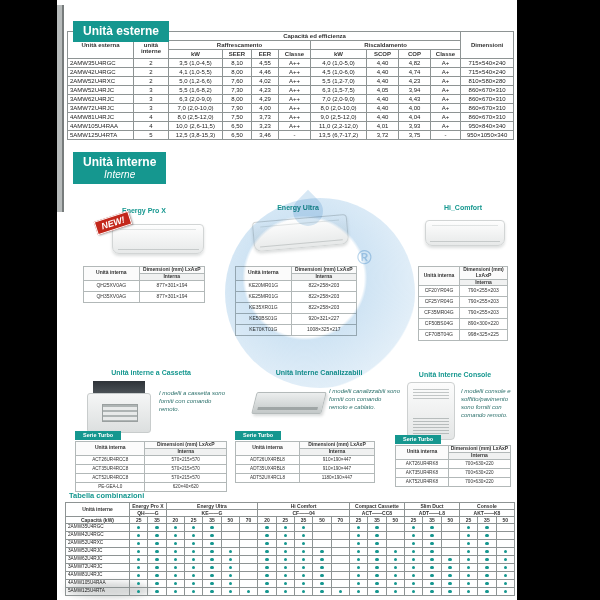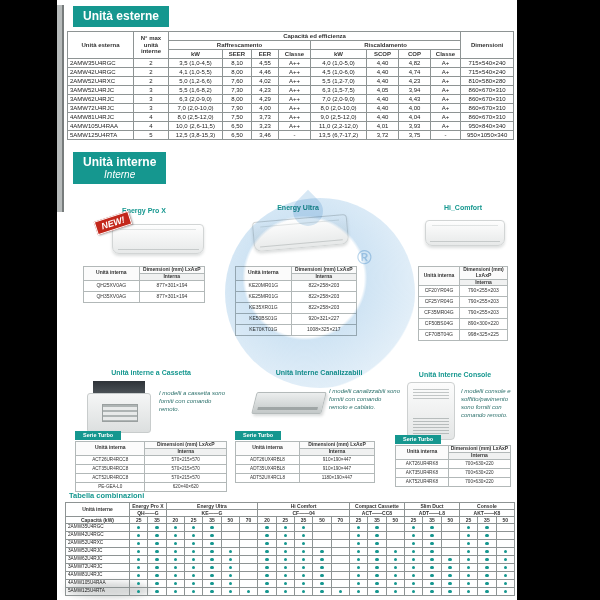--- a/index.html
+++ b/index.html
@@ -3,21 +3,21 @@
 <meta charset="utf-8">
 <style>
   html,body{margin:0;padding:0;background:#000;}
   *{box-sizing:border-box;font-family:"Liberation Sans",sans-serif;}
   #stage{position:relative;width:600px;height:600px;background:#000;overflow:hidden;}
   #page{position:absolute;left:57px;top:0;width:460px;height:600px;background:#fff;}
 
   .teal-box{position:absolute;background:#15978F;color:#fff;z-index:3;}
   .graybar{position:absolute;left:0;top:5px;width:7px;height:207px;background:#b7bbbb;border-right:2px solid #777c7c;z-index:2;}
 
-  #t1{left:16px;top:6px;padding:3px 10px 4px;font-size:12px;font-weight:bold;}
+  #t1{left:16px;top:21px;padding:3px 10px 4px;font-size:12px;font-weight:bold;}
   #t2{left:16px;top:152px;padding:3px 10px 4px;text-align:center;}
   #t2 .l1{font-size:12px;font-weight:bold;}
   #t2 .l2{font-size:10px;font-style:italic;}
 
   
   #ext{position:absolute;left:10px;top:31px;width:446px;border-collapse:collapse;table-layout:fixed;z-index:2;}
   #ext th,#ext td{border:1px solid #8e9494;font-size:6px;line-height:1.1;padding:0 1px;height:9px;text-align:center;color:#222;}
   #ext th{font-weight:bold;color:#333;}
   #ext td.mdl{text-align:left;padding-left:2px;}
   #ext col.c0{width:66px}#ext col.c1{width:35px}#ext col.c2{width:54px}#ext col.c3{width:29px}

